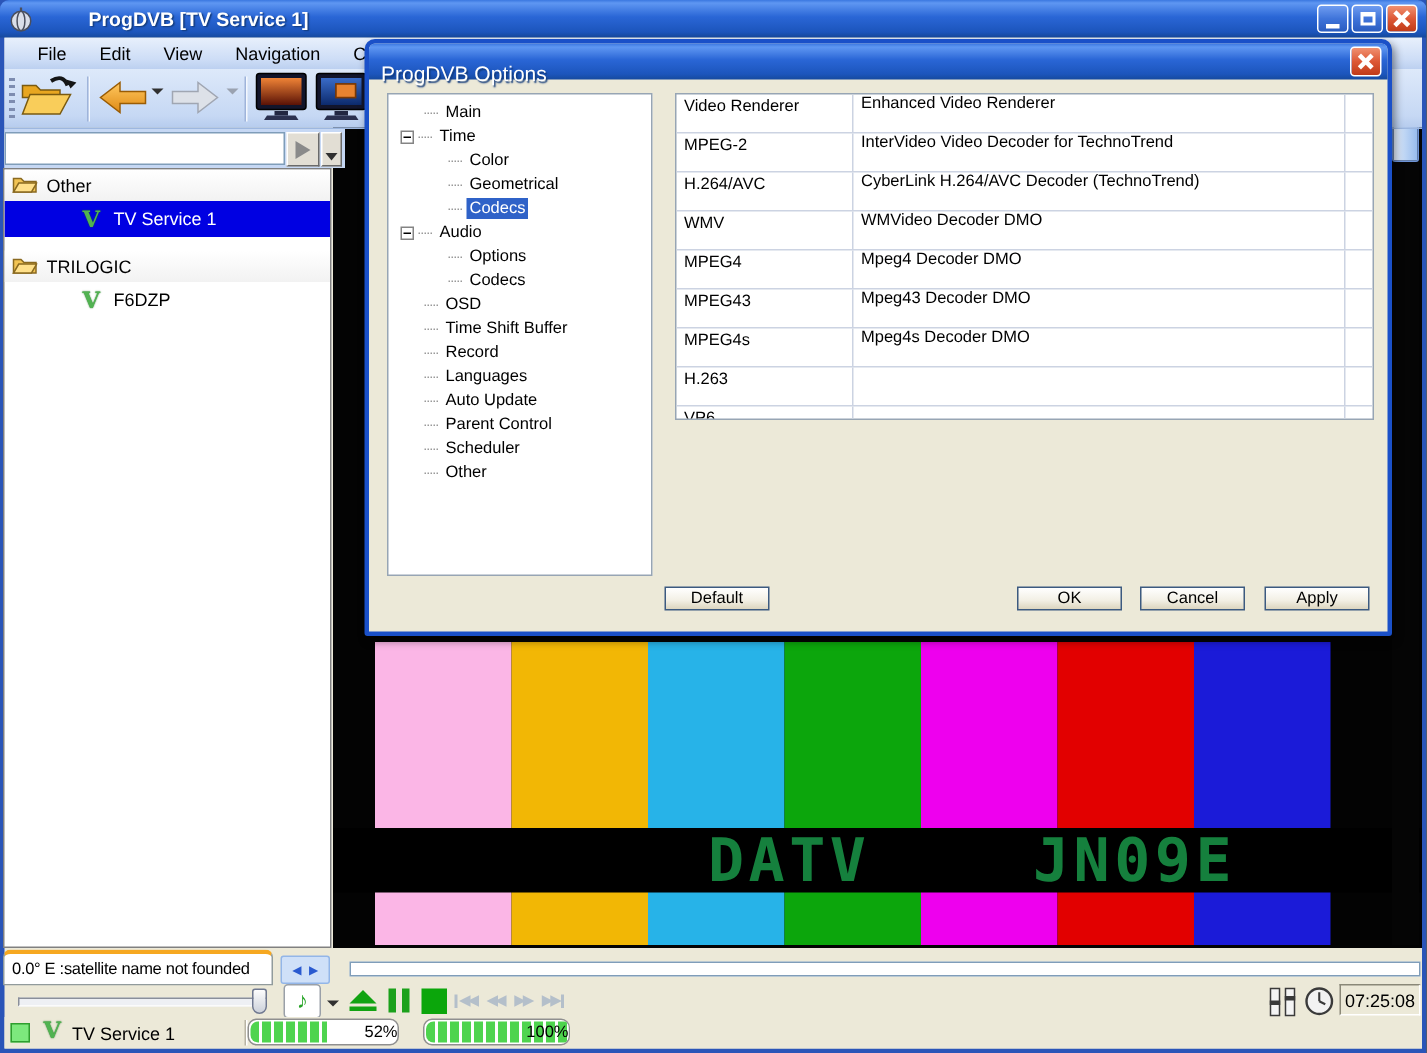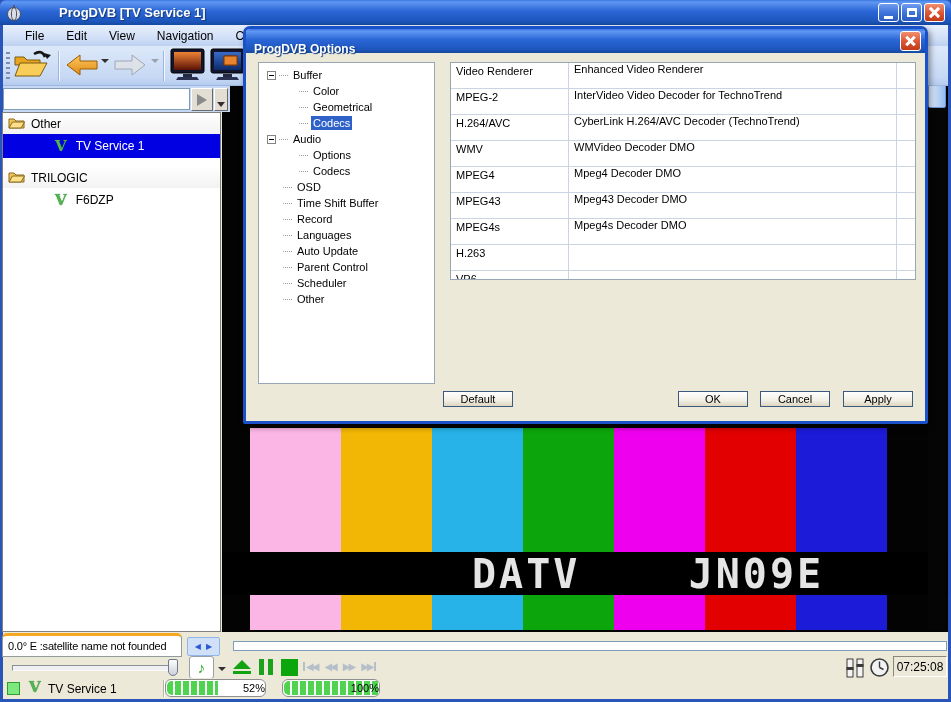--- a/index.html
+++ b/index.html
@@ -72,34 +72,34 @@
   .chan-row.selected{ background:#0000e2; color:#fff; }
   .v-glyph{ font-family:"DejaVu Serif", serif; font-weight:bold; font-size:15px; color:#51b351;
     text-shadow:0 0 1px #1d6e1d; line-height:1; }
 
   
   .video-area{ position:absolute; left:222px; top:46px; width:726px; height:586px; background:#030303; z-index:1; }
   .bars-wrap{ position:absolute; left:28px; top:382px; height:202px; display:flex; }
   .cbar{ width:91px; height:202px; }
   .overlay-band{ position:absolute; left:0; top:506px; width:726px; height:43px; background:#000;
     display:flex; align-items:center; }
-  .overlay-text{ margin-left:250px; color:#e5e5e5; font-family:"DejaVu Sans Mono", monospace;
+  .overlay-text{ margin-left:250px; color:#15803d; font-family:"DejaVu Sans Mono", monospace;
     font-weight:bold; font-size:40px; white-space:pre; letter-spacing:3px; }
   .vscroll{ position:absolute; left:706px; top:2px; width:18px; height:582px; background:#050505; }
   .vthumb{ position:absolute; left:0; top:2px; width:18px; height:58px; border-radius:2px;
     border:1px solid #6d94d8; background:linear-gradient(90deg,#e7f0fc 0%,#bcd4f4 50%,#96bbee 100%); }
 
   
   .dialog{ position:absolute; left:243px; top:26px; width:685px; height:398px; z-index:10;
     border:3px solid #1a50c8; border-radius:7px 7px 2px 2px; background:#ece9d8;
     box-shadow:2px 3px 6px rgba(0,0,0,.45); }
   .dlg-title{ height:24px; border-radius:4px 4px 0 0;
     background:linear-gradient(180deg,#3a77e0 0%,#5f97f2 10%,#2a66d6 45%,#1c55bc 85%,#164a9e 100%);
     display:flex; align-items:center; padding-left:8px; position:relative; }
-  .dlg-title-text{ color:#fff; font-weight:bold; font-size:12px; text-shadow:1px 1px 1px #123a7a;margin-top:15px; }
+  .dlg-title-text{ color:#fff; font-weight:normal; font-size:14px; text-shadow:1px 1px 1px #123a7a;margin-top:15px; }
   .dlg-close{ position:absolute; right:4px; top:2px; width:21px; height:20px; border-radius:3px;
     border:1px solid #fff; background:linear-gradient(180deg,#f09070 0%,#dd5836 50%,#c03a18 100%);
     display:flex; align-items:center; justify-content:center; }
   .dlg-close .g-x::before,.dlg-close .g-x::after{ height:12px; }
 
   .tree{ position:absolute; left:12px; top:33px; width:177px; height:322px;
     background:#fff; border:1px solid #97a5b4; overflow:hidden; padding-top:4px; }
   .tree-row{ height:16px; display:flex; align-items:center; font-size:11px; color:#000; }
   .tree-row .dash{ display:inline-block; width:9px; border-top:1px dotted #9a9a9a; margin:0 3px 0 0; }
   .tree-row.l0{ padding-left:24px; }
@@ -328,24 +328,28 @@
     </div>
 
   <div class="dialog">
     <div class="dlg-title">
       <span class="dlg-title-text">ProgDVB Options</span>
       <span class="dlg-close">
           <i class="g-x"></i>
         </span>
     </div>
     <div class="tree" id="tree">
+        <div class="tree-row l0">
+          <span class="dash"></span>
+          <span class="tree-label">Main</span>
+        </div>
         <div class="tree-row l0 expandable">
           <span class="expander"></span>
           <span class="dash"></span>
-          <span class="tree-label">Buffer</span>
+          <span class="tree-label">Time</span>
         </div>
         <div class="tree-row l1">
           <span class="dash"></span>
           <span class="tree-label">Color</span>
         </div>
         <div class="tree-row l1">
           <span class="dash"></span>
           <span class="tree-label">Geometrical</span>
         </div>
         <div class="tree-row l1">

